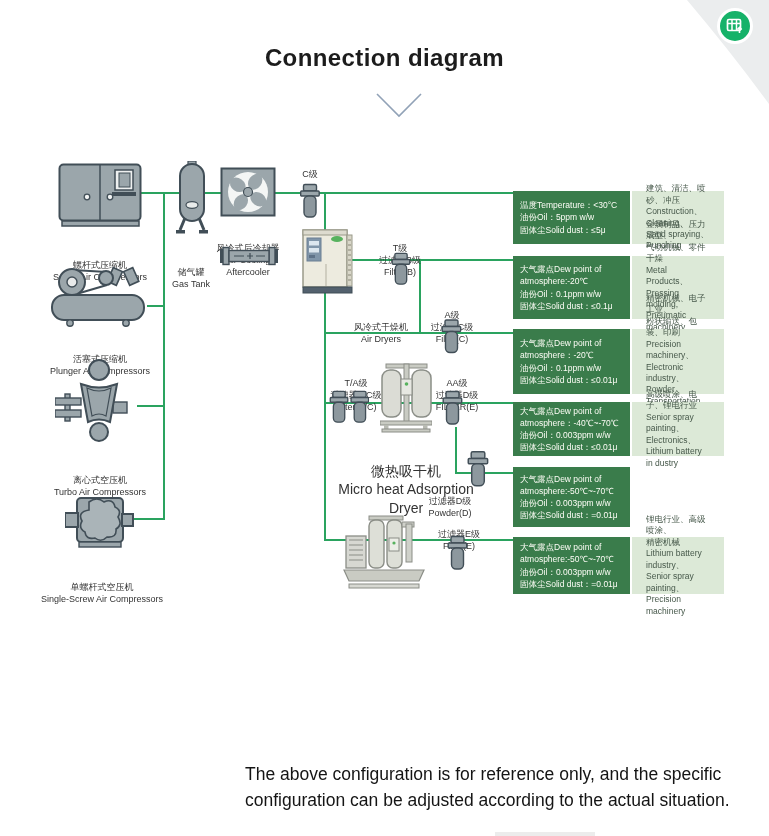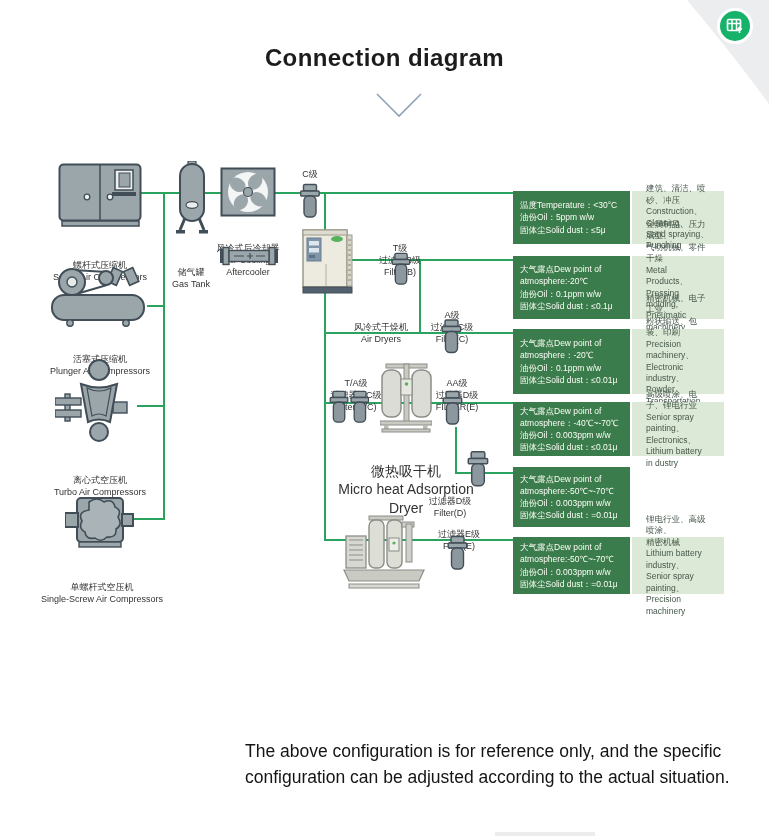--- a/index.html
+++ b/index.html
@@ -20,21 +20,21 @@
   .lbl{position:absolute;text-align:center;font-size:9px;line-height:1.32;color:#333;}
   .lbl-sm{font-size:14px;}
   
   .spec{position:absolute;left:513px;width:117px;background:#3a7c4b;color:#fdfdf6;
         font-size:8.5px;line-height:1.42;box-sizing:border-box;padding:5px 7px;
         display:flex;align-items:center;}
   .apps{position:absolute;left:632px;width:92px;background:#dce9d7;color:#46584a;
         font-size:8.5px;line-height:1.35;box-sizing:border-box;padding:5px 14px;
         display:flex;align-items:center;}
   
-  .footer{position:absolute;left:245px;top:738px;width:522px;font-size:17.5px;
+  .footer{position:absolute;left:245px;top:761px;width:522px;font-size:17.5px;
           line-height:26px;color:#141414;}
   .bottom-bar{position:absolute;left:495px;top:832px;width:100px;height:4px;background:#ececec;}
   svg{display:block;}
   .equip{position:absolute;}
 </style>
 </head>
 <body>
 
 <div class="page">
 
@@ -242,21 +242,21 @@
     <rect x="1.2" y="9" width="18.5" height="5" rx="1" fill="#9ba6ab" stroke="#414e57" stroke-width="1.4"></rect>
     <rect x="4.5" y="14" width="12" height="21" rx="4.5" fill="#8d989e" stroke="#414e57" stroke-width="1.4"></rect>
   </svg>
 
   <svg class="equip" style="left:467px;top:449px" width="22" height="40" viewBox="0 0 21 38">
     <rect x="4" y="2.5" width="13" height="6.5" rx="1.5" fill="#9ba6ab" stroke="#414e57" stroke-width="1.4"></rect>
     <rect x="1.2" y="9" width="18.5" height="5" rx="1" fill="#9ba6ab" stroke="#414e57" stroke-width="1.4"></rect>
     <rect x="4.5" y="14" width="12" height="21" rx="4.5" fill="#8d989e" stroke="#414e57" stroke-width="1.4"></rect>
   </svg>
   <div class="lbl pre" style="left:413px;top:472px;width:74px">过滤器D级
-Filter(D)</div>
+Powder(D)</div>
 
   <svg class="equip" style="left:342px;top:514px" width="84" height="78" viewBox="0 0 84 78">
     <rect x="27" y="2" width="34" height="4" fill="#c9cbc3" stroke="#8b8e87" stroke-width="1"></rect>
     <rect x="4" y="22" width="20" height="32" fill="#d7d8d2" stroke="#8b8e87" stroke-width="1.3"></rect>
     <path d="M7,26 h14 M7,31 h14 M7,36 h14 M7,41 h14 M7,46 h14" stroke="#8b8e87" stroke-width="1"></path>
     <rect x="27" y="6" width="15" height="48" rx="6" fill="#dddfd7" stroke="#8b8e87" stroke-width="1.4"></rect>
     <rect x="45" y="6" width="15" height="48" rx="6" fill="#dddfd7" stroke="#8b8e87" stroke-width="1.4"></rect>
     <rect x="47" y="24" width="10" height="13" fill="#eceee7" stroke="#8b8e87" stroke-width="1"></rect>
     <circle cx="52" cy="29" r="1.6" fill="#57b25e"></circle>
     <rect x="60" y="8" width="12" height="5" fill="#cfd1ca" stroke="#8b8e87" stroke-width="1"></rect>

